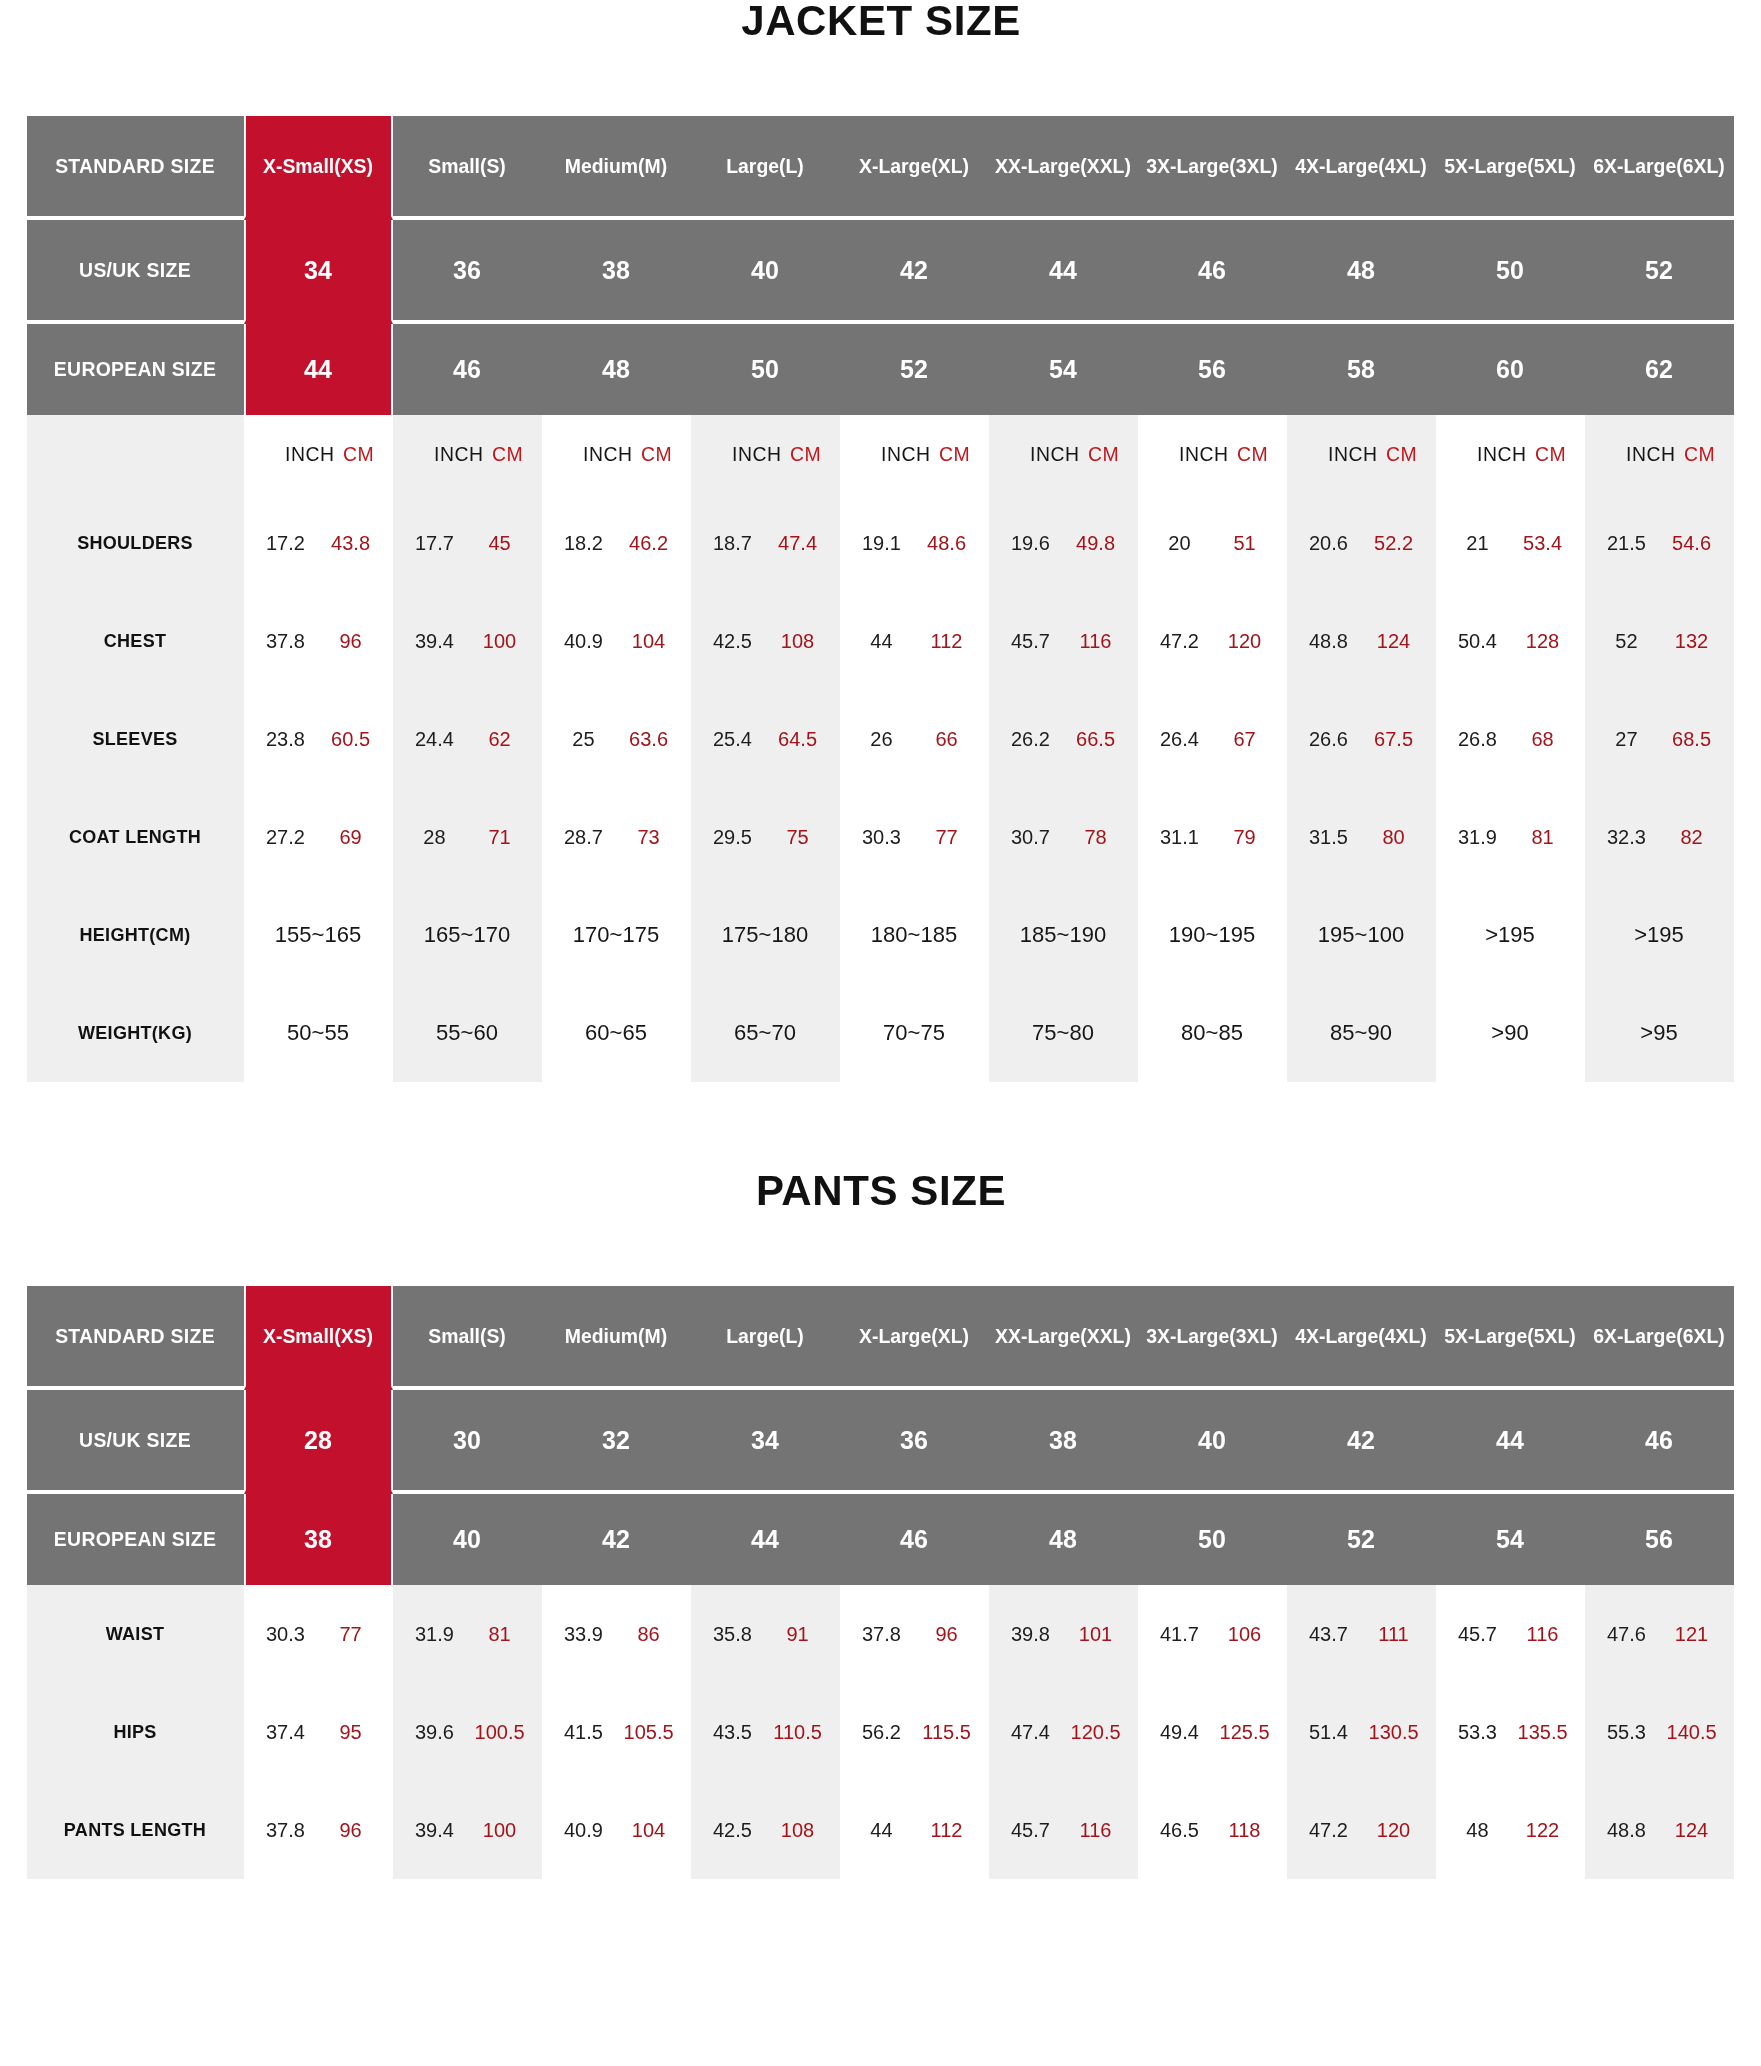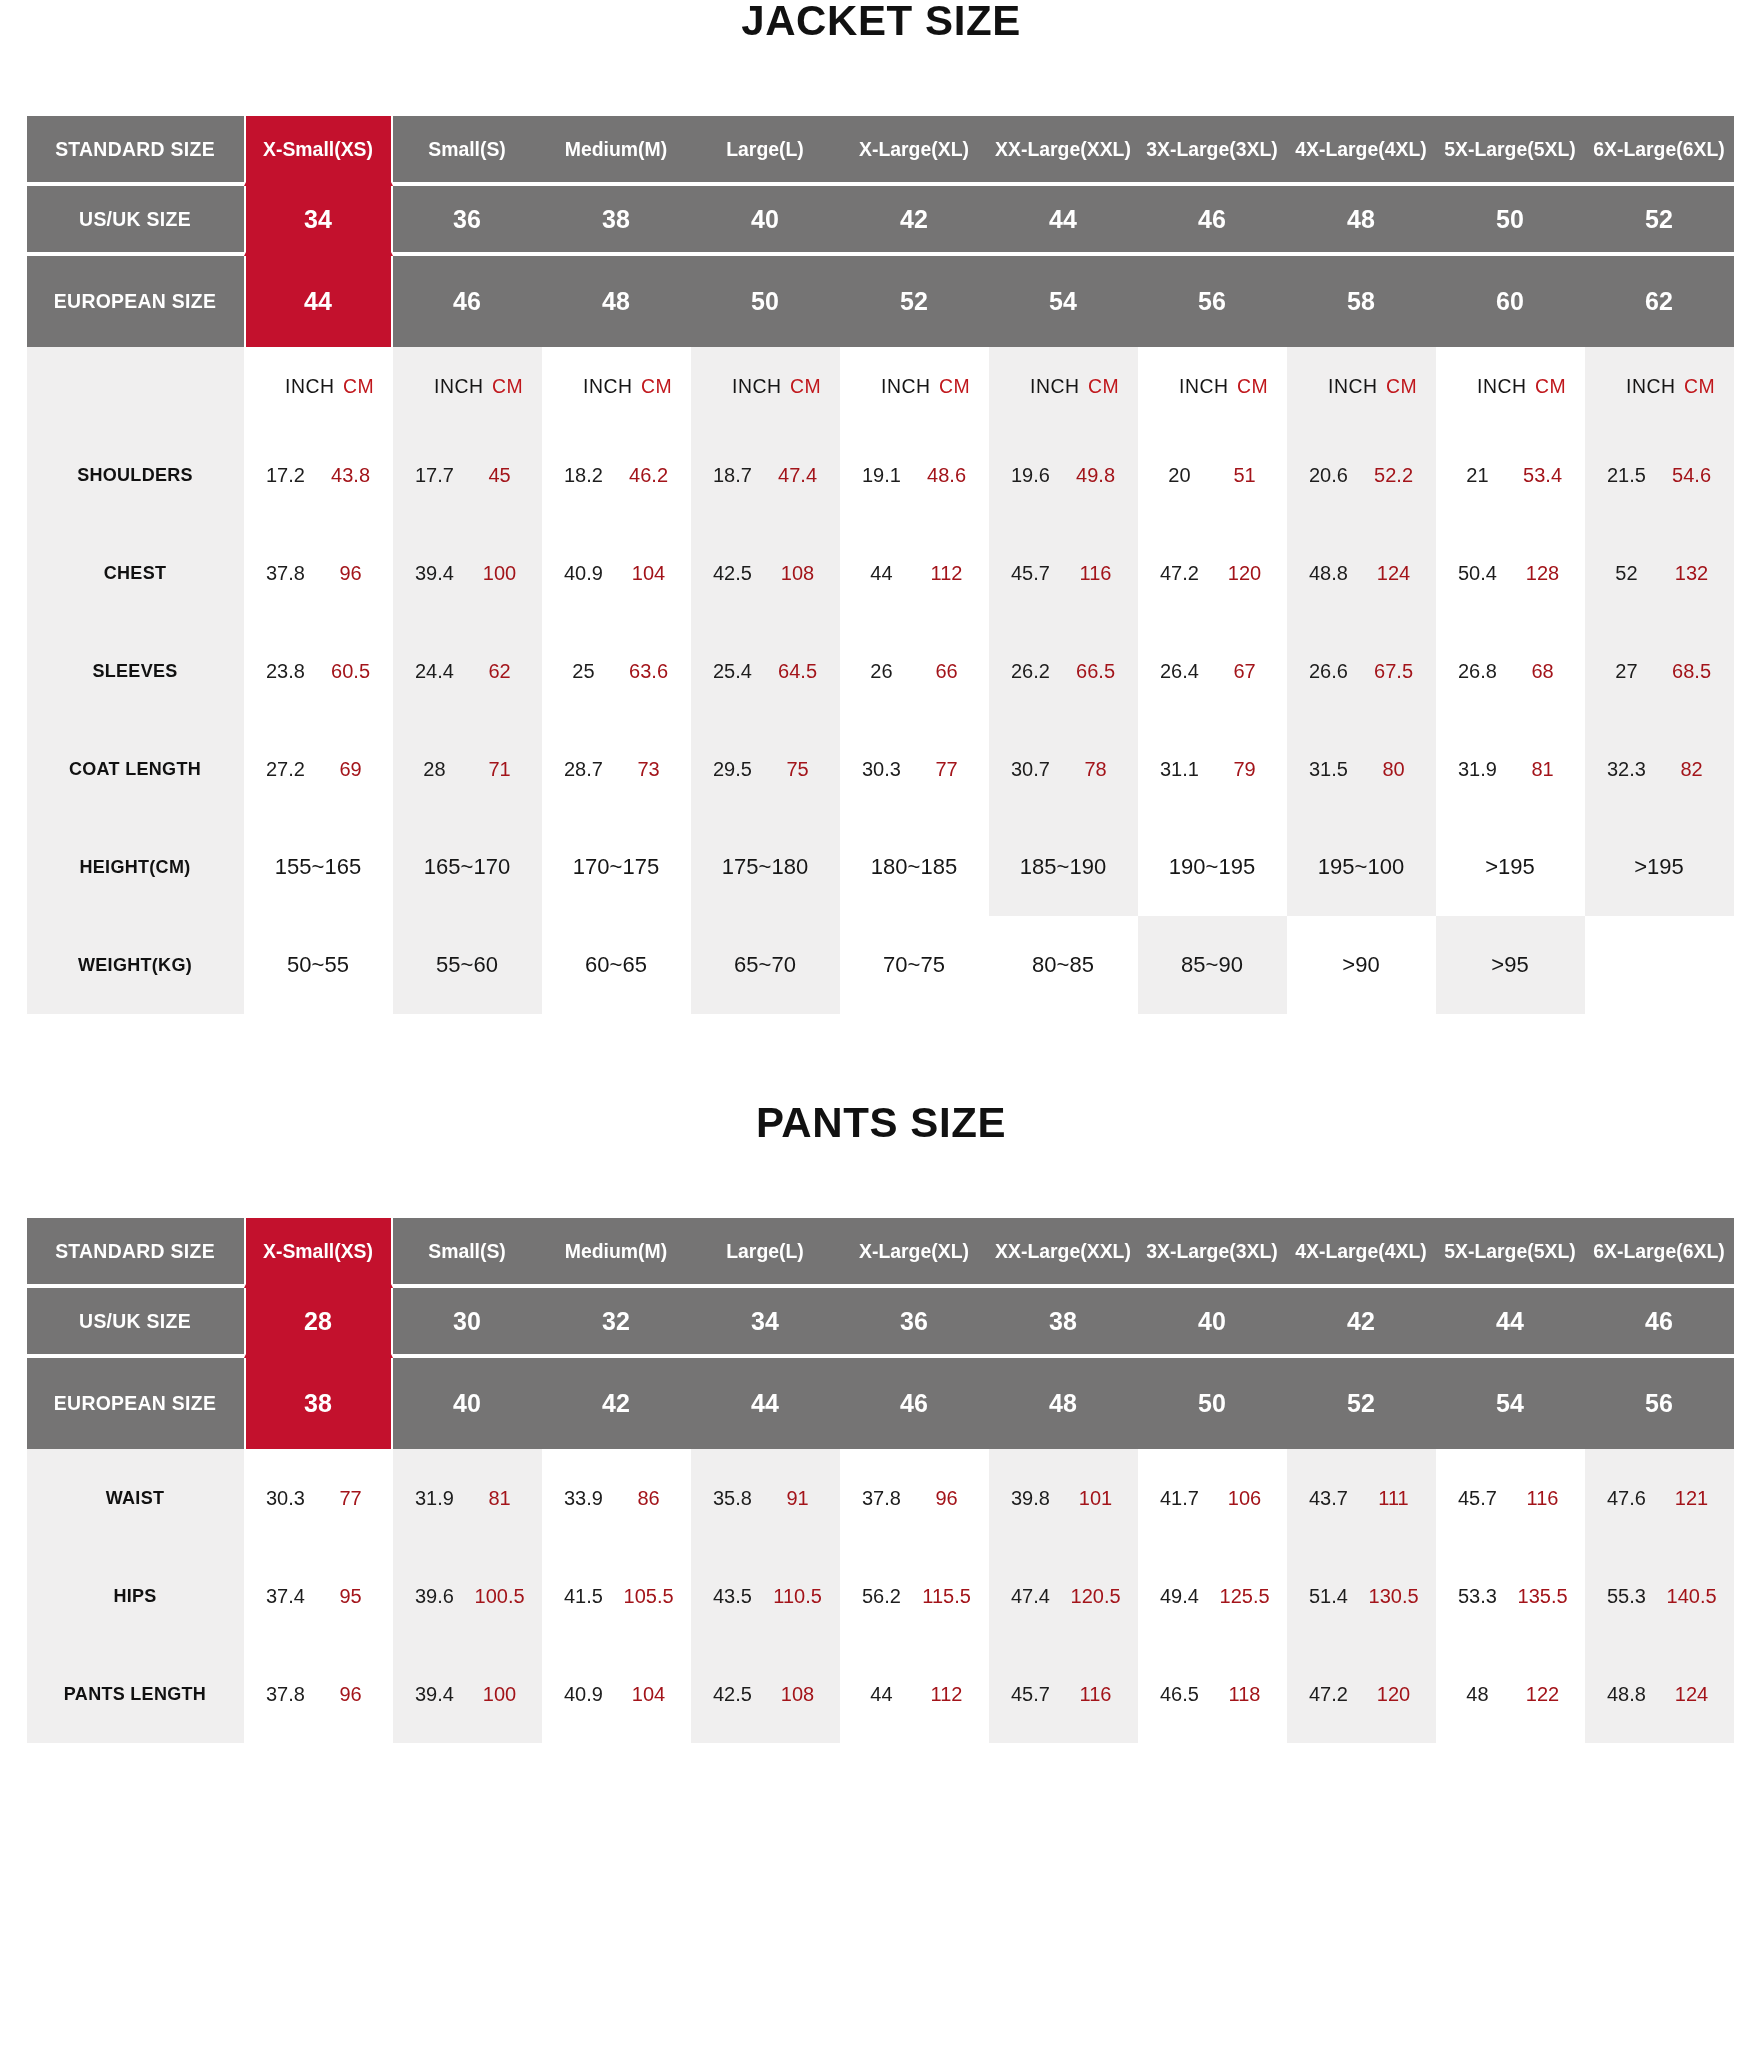--- a/index.html
+++ b/index.html
@@ -17,21 +17,21 @@
   .size-table{width:1709px;margin:74px auto 0 auto;}
   .row{display:flex;}
   .cell{
     box-sizing:border-box;display:flex;align-items:center;justify-content:center;
     flex:0 0 auto;
   }
   .lab{width:217px;}
   .sz{width:149px;}
   
   .hcell{background:#757474;color:#ffffff;height:91px;}
-  .hrow.gap .hcell{height:70px;border-bottom:4.7px solid #ffffff;}
+  .hrow.gap .hcell{height:104px;border-bottom:4.7px solid #ffffff;}
   .hcell.accent{background:#c3112d;border-left:2.9px solid #ffffff;border-right:2.9px solid #ffffff;}
   .hrow.gap .hcell.accent{border-bottom-color:#c3112d;}
   .hlabel{font-size:19.4px;font-weight:bold;letter-spacing:0.3px;}
   .hsize{font-size:19.4px;font-weight:bold;}
   .hnum{font-size:25px;font-weight:bold;}
   
   .brow .cell{height:98px;}
   .brow.unit .cell{height:79px;padding-left:32px;}
   .bg-light{background:#f0efef;}
   .bg-white{background:#ffffff;}
@@ -526,20 +526,23 @@
         </div>
         <div class="cell sz bg-white">
           <span class="single">60~65</span>
         </div>
         <div class="cell sz bg-light">
           <span class="single">65~70</span>
         </div>
         <div class="cell sz bg-white">
           <span class="single">70~75</span>
         </div>
+        <div class="cell sz bg-light">
+          <span class="single">75~80</span>
+        </div>
         <div class="cell sz bg-white">
           <span class="single">80~85</span>
         </div>
         <div class="cell sz bg-light">
           <span class="single">85~90</span>
         </div>
         <div class="cell sz bg-white">
           <span class="single">&gt;90</span>
         </div>
         <div class="cell sz bg-light">

